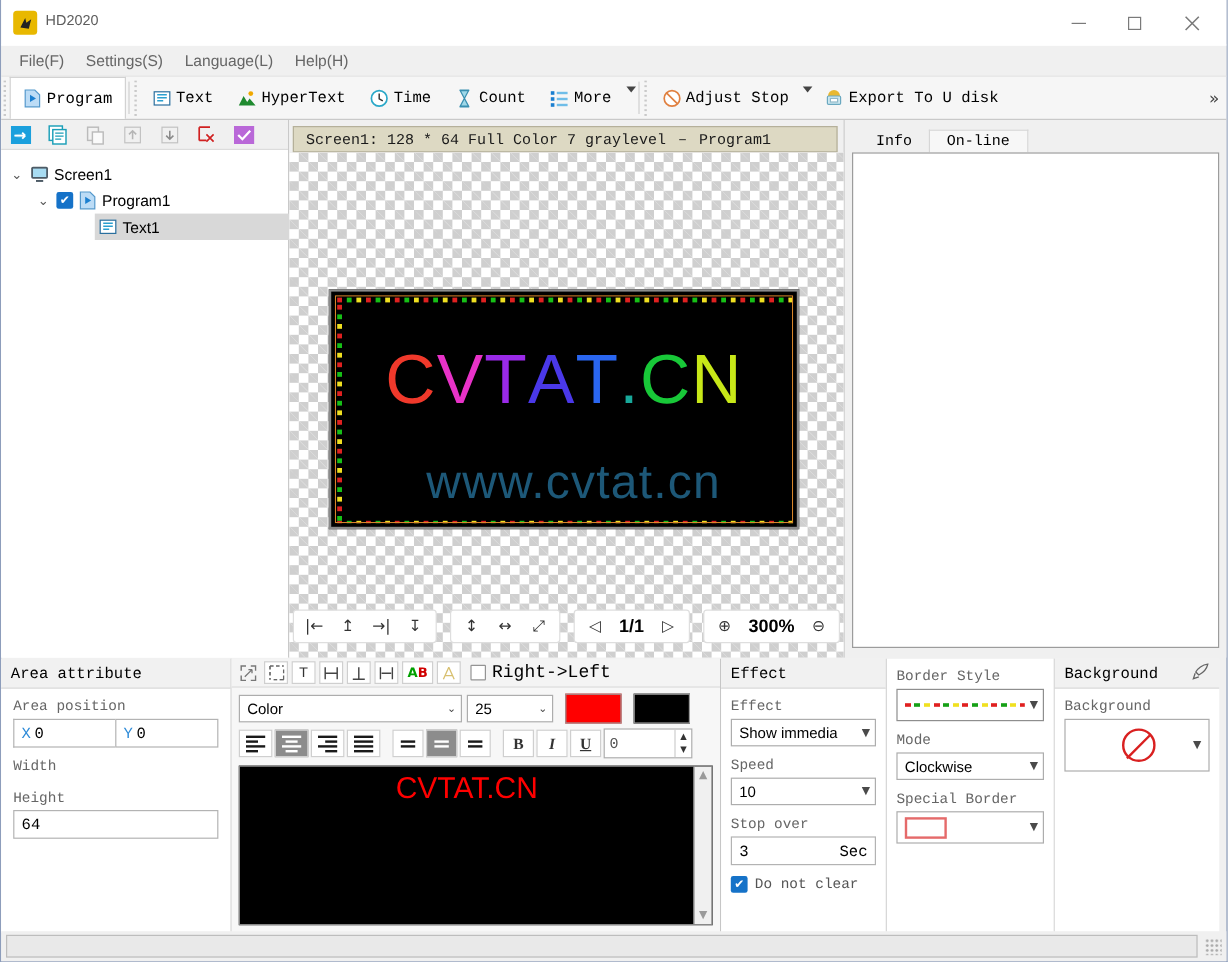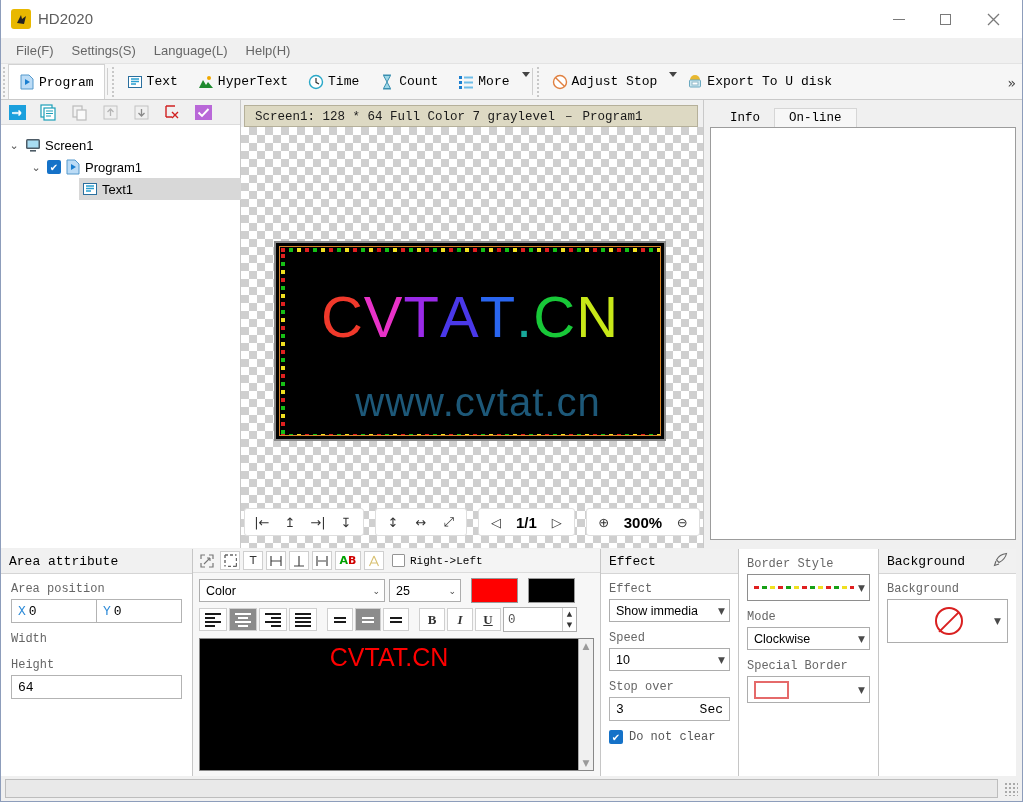--- a/index.html
+++ b/index.html
@@ -22,21 +22,21 @@
     border-bottom:1px solid #fff;
   }
   .logo {
     position:absolute; left:10px; top:9px; width:20px; height:20px;
     background:#e8b800; border-radius:3px;
     color:#222; font-size:11px; font-weight:bold;
     display:flex; align-items:center; justify-content:center;
     font-family:"DejaVu Sans", sans-serif;
   }
   .title-text {
-    position:absolute; left:37px; top:10px; font-size:15px;
+    position:absolute; left:37px; top:10px; font-size:12px;
     font-family:"Liberation Sans", sans-serif; color:#5d5d5d;
   }
   .wbtn {
     position:absolute; top:0; width:46px; height:38px;
     display:flex; align-items:center; justify-content:center;
     color:#7a7a7a; font-family:"DejaVu Sans", sans-serif; font-size:15px;
   }
   .wbtn.min { right:100px; }
   .wbtn.max { right:54px; }
   .wbtn.close { right:6px; }
@@ -694,21 +694,21 @@
           <span style="color:#00a000">A</span>
             <span style="color:#d00000">B</span>
         </div>
         <div class="tbtn" style="color:#d8b870;">
           <svg width="12" height="12" viewBox="0 0 12 12">
               <path d="M6 1 L10.5 11 M6 1 L1.5 11 M3.2 8 H8.8" stroke="#d8c070" stroke-width="1.1" fill="none"></path>
             </svg>
         </div>
         <div style="display:flex;align-items:center;gap:5px;margin-left:5px;">
           <div style="width:13px;height:13px;border:1px solid #949494;background:#fff;border-radius:1px;"></div>
-          <span style="font-size:11px;">Right-&gt;Left</span>
+          <span style="font-size:15px;">Right-&gt;Left</span>
         </div>
       </div>
 
       <div class="tp-row2">
         <div class="combo" style="width:186px;">
           <span class="cv">Color</span>
           <span class="chev">⌄</span>
         </div>
         <div class="combo" style="width:72px;">
           <span class="cv">25</span>

